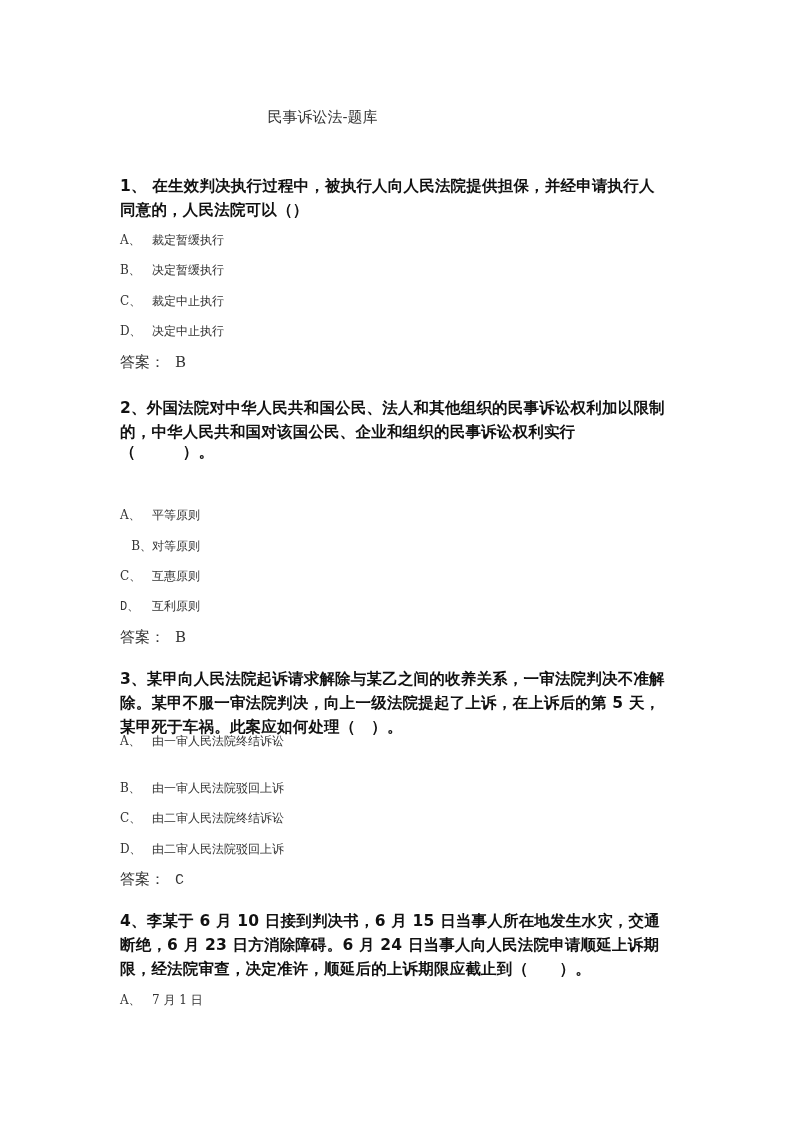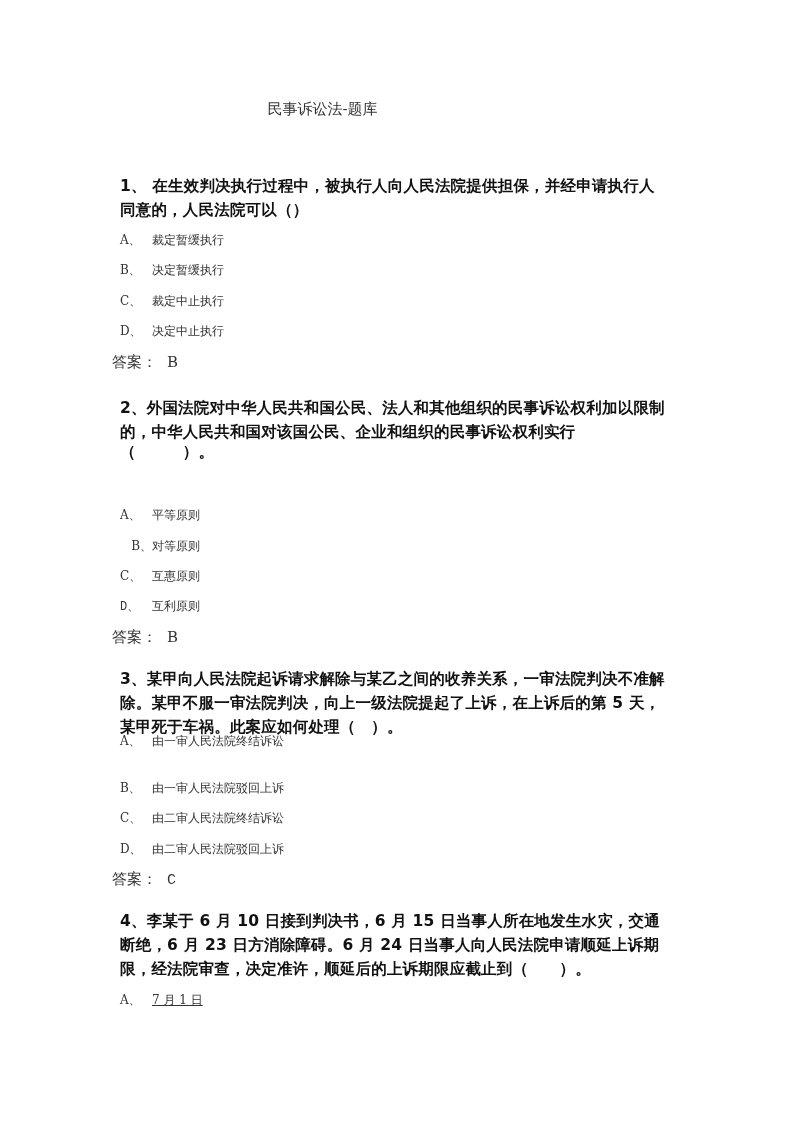--- a/index.html
+++ b/index.html
@@ -2,37 +2,37 @@
 <html><head>
   <meta charset="utf-8">
   <style>
     html, body { margin: 0; padding: 0; background: #ffffff; }
     body {
       width: 793px; height: 1122px; position: relative; overflow: hidden;
       font-family: "DejaVu Serif", "Liberation Serif", serif;
       color: #222222;
     }
     .title {
-      position: absolute; top: 100px; left: 0; width: 645px;
+      position: absolute; top: 108px; left: 0; width: 645px;
       text-align: center; font-size: 15px; color: #333333;
       font-family: "DejaVu Serif", serif;
     }
     .q {
       position: absolute; left: 120px; width: 545px;
       font-family: "DejaVu Sans", "Liberation Sans", sans-serif;
       font-weight: bold; font-size: 15.5px; line-height: 24px; color: #111111;
       letter-spacing: 0.2px;
     }
     .opt {
       position: absolute; left: 120px;
       font-size: 12px; line-height: 20px; color: #333333;
       font-family: "DejaVu Serif", serif;
     }
     .opt .letter { display: inline-block; width: 32px; }
-    .ans { position: absolute; left: 112px; font-size: 15px; color: #333333; }
+    .ans { position: absolute; left: 120px; font-size: 15px; color: #333333; }
     .ans .val { margin-left: 10px; }
   </style>
 </head>
 <body>
 
 <div class="title">民事诉讼法-题库</div>
 
 <div class="q" style="top:174px;">1、    在生效判决执行过程中，被执行人向人民法院提供担保，并经申请执行人同意的，人民法院可以（）</div>
 <div class="opt" style="top:230px;"><span class="letter">A、</span><span>裁定暂缓执行</span></div>
 <div class="opt" style="top:260px;"><span class="letter">B、</span><span>决定暂缓执行</span></div>
@@ -49,13 +49,13 @@
 <div class="ans" style="top:628px;"><span>答案：</span><span class="val">B</span></div>
 
 <div class="q" style="top:667px;">3、某甲向人民法院起诉请求解除与某乙之间的收养关系，一审法院判决不准解除。某甲不服一审法院判决，向上一级法院提起了上诉，在上诉后的第 5 天，某甲死于车祸。此案应如何处理（　）。</div>
 <div class="opt" style="top:731px;"><span class="letter">A、</span><span>由一审人民法院终结诉讼</span></div>
 <div class="opt" style="top:778px;"><span class="letter">B、</span><span>由一审人民法院驳回上诉</span></div>
 <div class="opt" style="top:808px;"><span class="letter">C、</span><span>由二审人民法院终结诉讼</span></div>
 <div class="opt" style="top:839px;"><span class="letter">D、</span><span>由二审人民法院驳回上诉</span></div>
 <div class="ans" style="top:870px;font-family:Liberation Mono, monospace;"><span>答案：</span><span class="val">C</span></div>
 
 <div class="q" style="top:909px;">4、李某于 6 月 10 日接到判决书，6 月 15 日当事人所在地发生水灾，交通断绝，6 月 23 日方消除障碍。6 月 24 日当事人向人民法院申请顺延上诉期限，经法院审查，决定准许，顺延后的上诉期限应截止到（　　）。</div>
-<div class="opt" style="top:990px;text-decoration:underline;"><span class="letter">A、</span><span>7 月 1 日</span></div>
+<div class="opt" style="top:990px;"><span class="letter">A、</span><span>7 月 1 日</span></div>
 
 </body></html>

